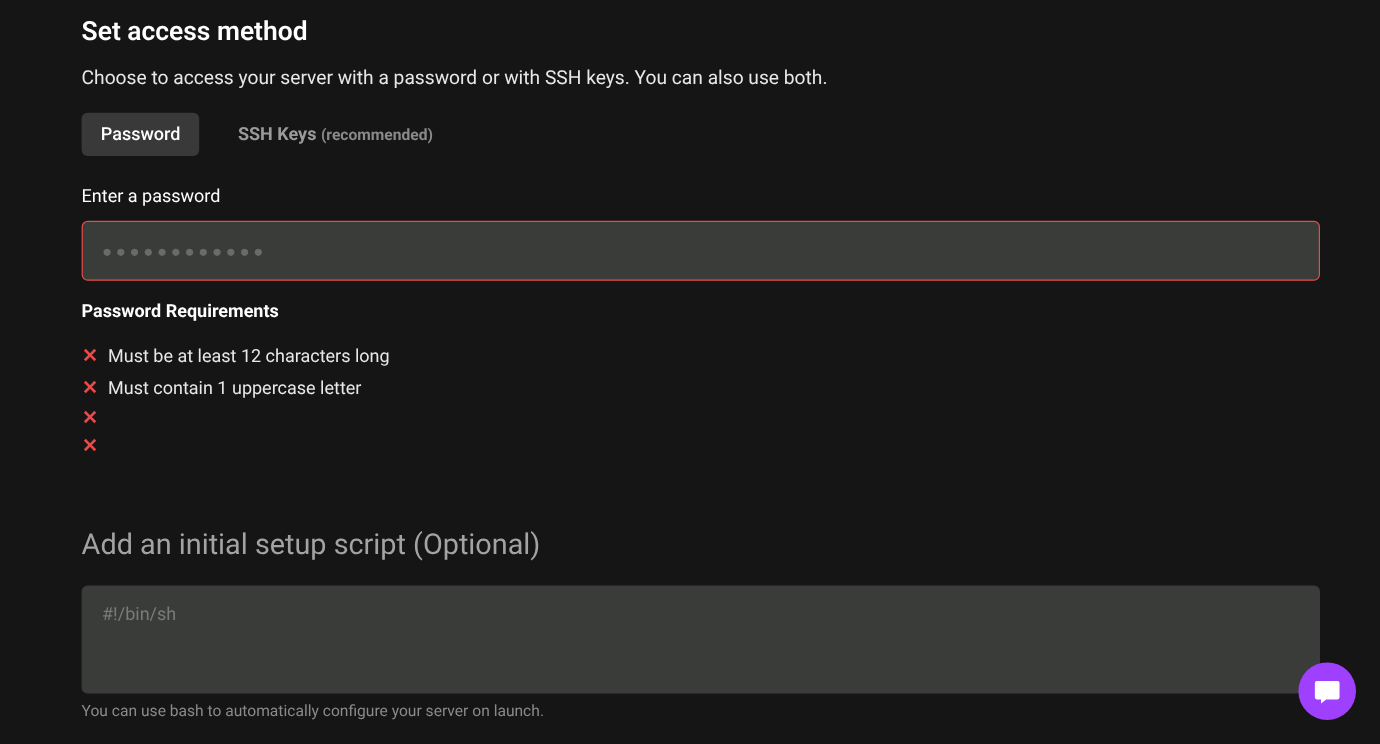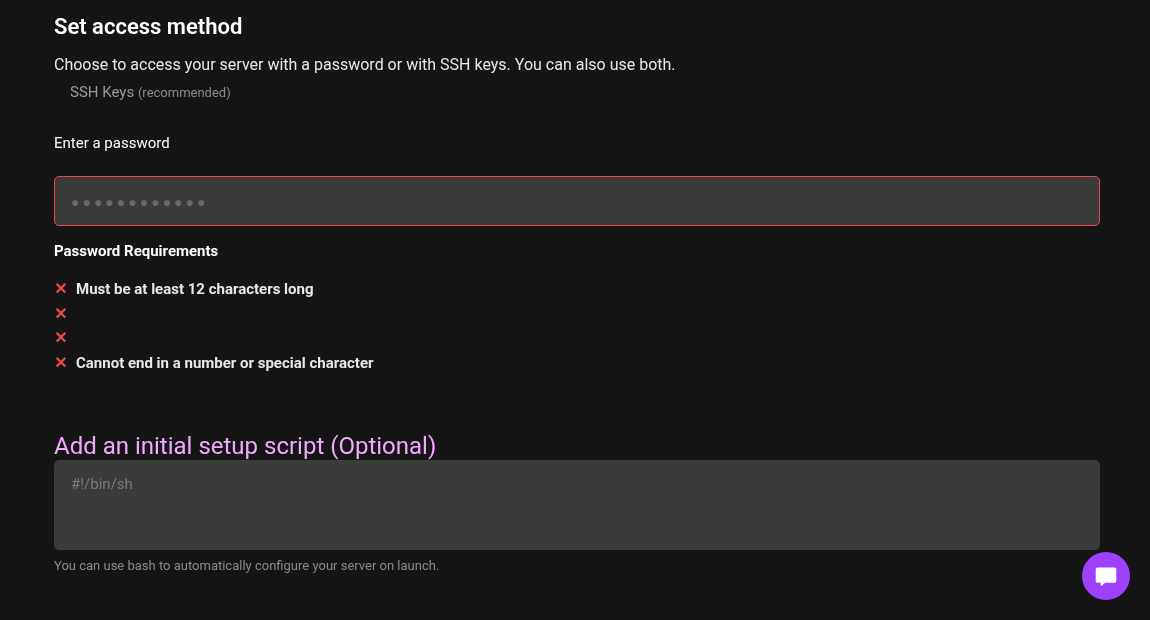--- a/index.html
+++ b/index.html
@@ -10,61 +10,62 @@
     body {
       background-color: #151515;
       color: #ffffff;
       font-family: -apple-system, BlinkMacSystemFont, "Segoe UI", Roboto, "Helvetica Neue", Arial, sans-serif;
       width: 1150px;
       height: 620px;
       overflow: hidden;
       position: relative;
     }
     .container {
-      padding: 14px 50px 0 54px;
+      padding: 14px 50px 0 68px;
     }
     .section-title {
       font-size: 22px;
       font-weight: 600;
       color: #ffffff;
       margin-bottom: 16px;
     }
     .section-description {
       font-size: 16px;
       color: #e8e8e8;
+      margin-bottom: 20px;
     }
     .tabs {
       display: flex;
       align-items: center;
       gap: 16px;
       margin-bottom: 24px;
     }
     .tab {
       padding: 9px 16px;
       border-radius: 5px;
       font-size: 15px;
       cursor: pointer;
     }
     .tab.active {
       background-color: #393939;
       color: #ffffff;
       font-weight: 500;
     }
     .tab.inactive {
       color: #9a9a9a;
-      font-weight: 400;
+      font-weight: 700;
     }
     .tab.inactive .rec {
       font-size: 13px;
       color: #8a8a8a;
     }
     .input-label {
       font-size: 15px;
       color: #ffffff;
-      margin-bottom: 24px;
+      margin-bottom: 12px;
       display: block;
     }
     .password-input {
       width: 100%;
       height: 50px;
       background-color: #3a3c3a;
       border: 1px solid #e84a4a;
       border-radius: 5px;
       padding: 0 16px;
       color: #ffffff;
@@ -94,29 +95,29 @@
       font-size: 16px;
       font-weight: 700;
       display: inline-block;
       width: 14px;
       text-align: center;
       line-height: 1;
     }
     .requirement-text {
       font-size: 15px;
       color: #e8e8e8;
-      font-weight: bold;
     }
     .section-2 {
       margin-top: 60px;
     }
     .setup-title {
       font-size: 24px;
       font-weight: 400;
-      color: #f0abfc;
+      color: #a3a3a3;
+      margin-bottom: 20px;
     }
     .setup-textarea {
       width: 100%;
       height: 90px;
       background-color: #3a3c3a;
       border: 1px solid #3a3c3a;
       border-radius: 5px;
       padding: 14px 16px;
       color: #f9a8d4;
       font-size: 15px;
@@ -152,44 +153,45 @@
     }
   </style>
 </head>
 <body>
 
 <div class="container">
   <h2 class="section-title">Set access method</h2>
   <p class="section-description">Choose to access your server with a password or with SSH keys. You can also use both.</p>
 
   <div class="tabs">
+    <div class="tab active">Password</div>
     <div class="tab inactive">
       <span>SSH Keys</span>
       <span class="rec">(recommended)</span>
     </div>
   </div>
 
   <label class="input-label">Enter a password</label>
   <input type="password" class="password-input" placeholder="●●●●●●●●●●●●" style="">
 
   <div class="requirements-title">Password Requirements</div>
 
   <div class="requirement-row">
     <span class="x-icon">✕</span>
     <span class="requirement-text">Must be at least 12 characters long</span>
   </div>
   <div class="requirement-row">
     <span class="x-icon">✕</span>
-  </div>
-  <div class="requirement-row">
-    <span class="x-icon">✕</span>
-  </div>
-  <div class="requirement-row">
-    <span class="x-icon">✕</span>
-    <span class="requirement-text">Cannot end in a number or special character</span>
+    <span class="requirement-text">Must contain 1 uppercase letter</span>
+  </div>
+  <div class="requirement-row">
+    <span class="x-icon">✕</span>
+  </div>
+  <div class="requirement-row">
+    <span class="x-icon">✕</span>
   </div>
 
   <div class="section-2">
     <h2 class="setup-title">Add an initial setup script (Optional)</h2>
     <textarea class="setup-textarea" placeholder="#!/bin/sh" style=""></textarea>
     <p class="setup-description">You can use bash to automatically configure your server on launch.</p>
   </div>
 </div>
 
 <div class="chat-button">

